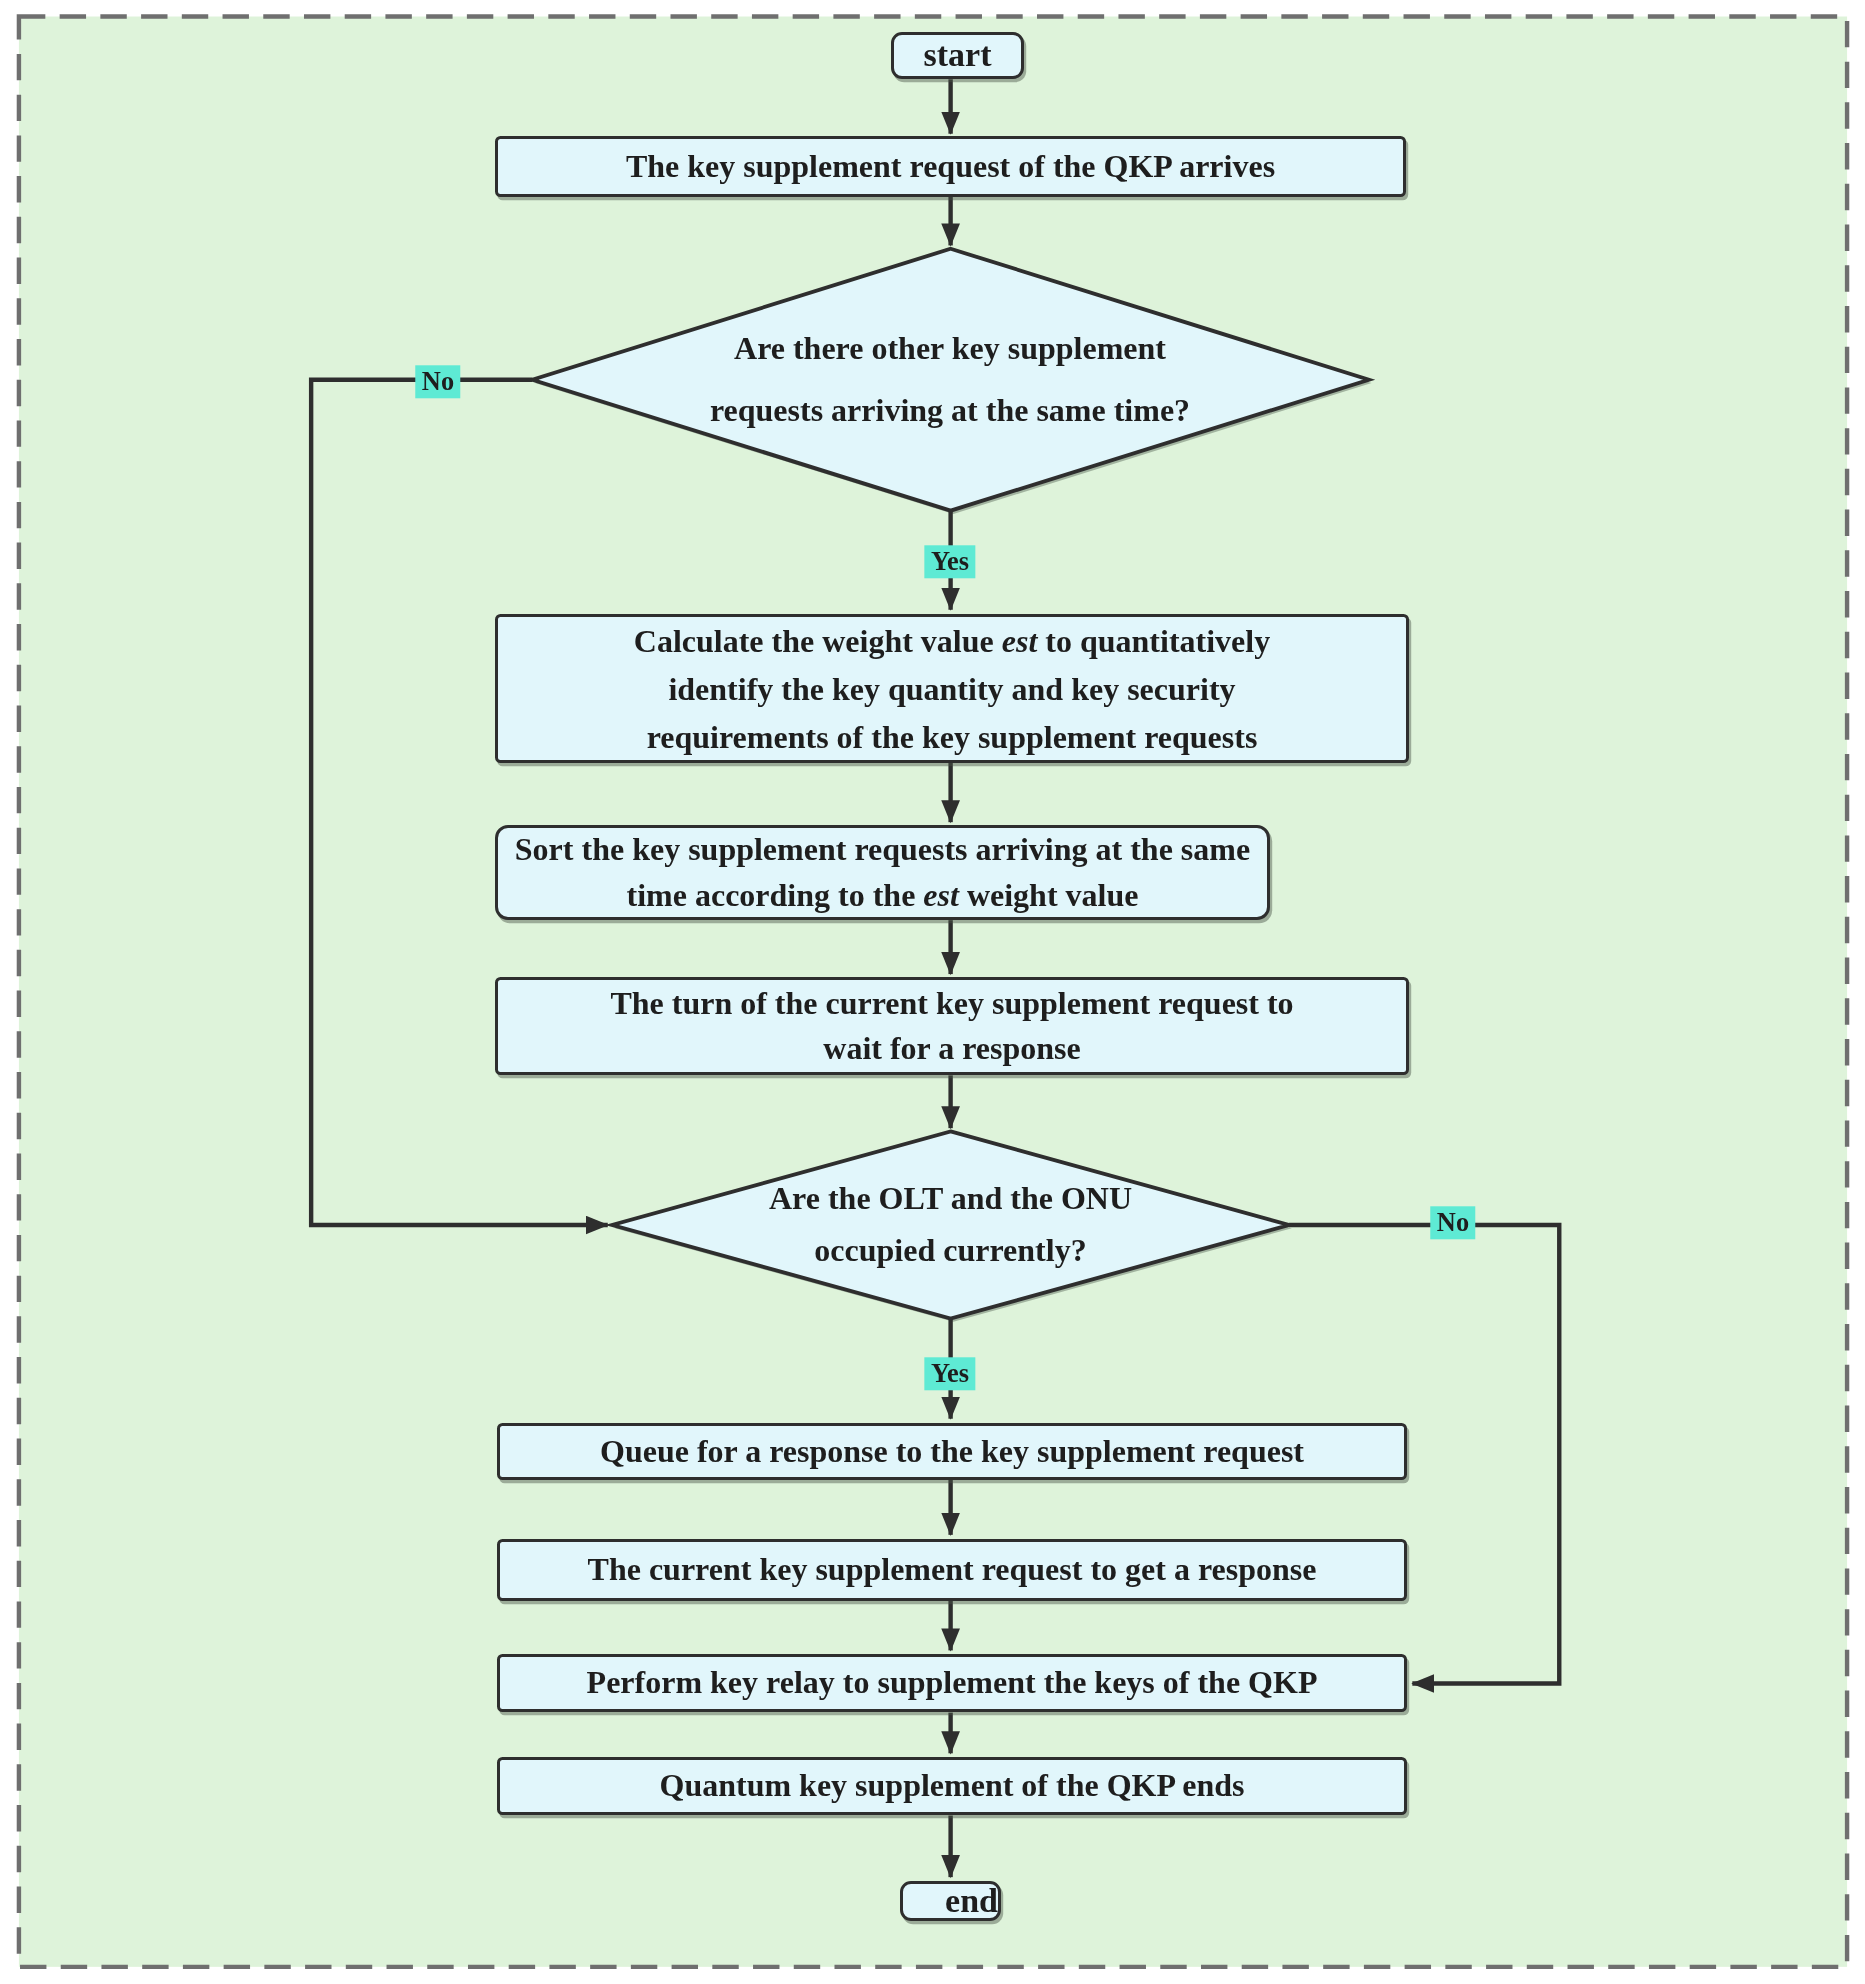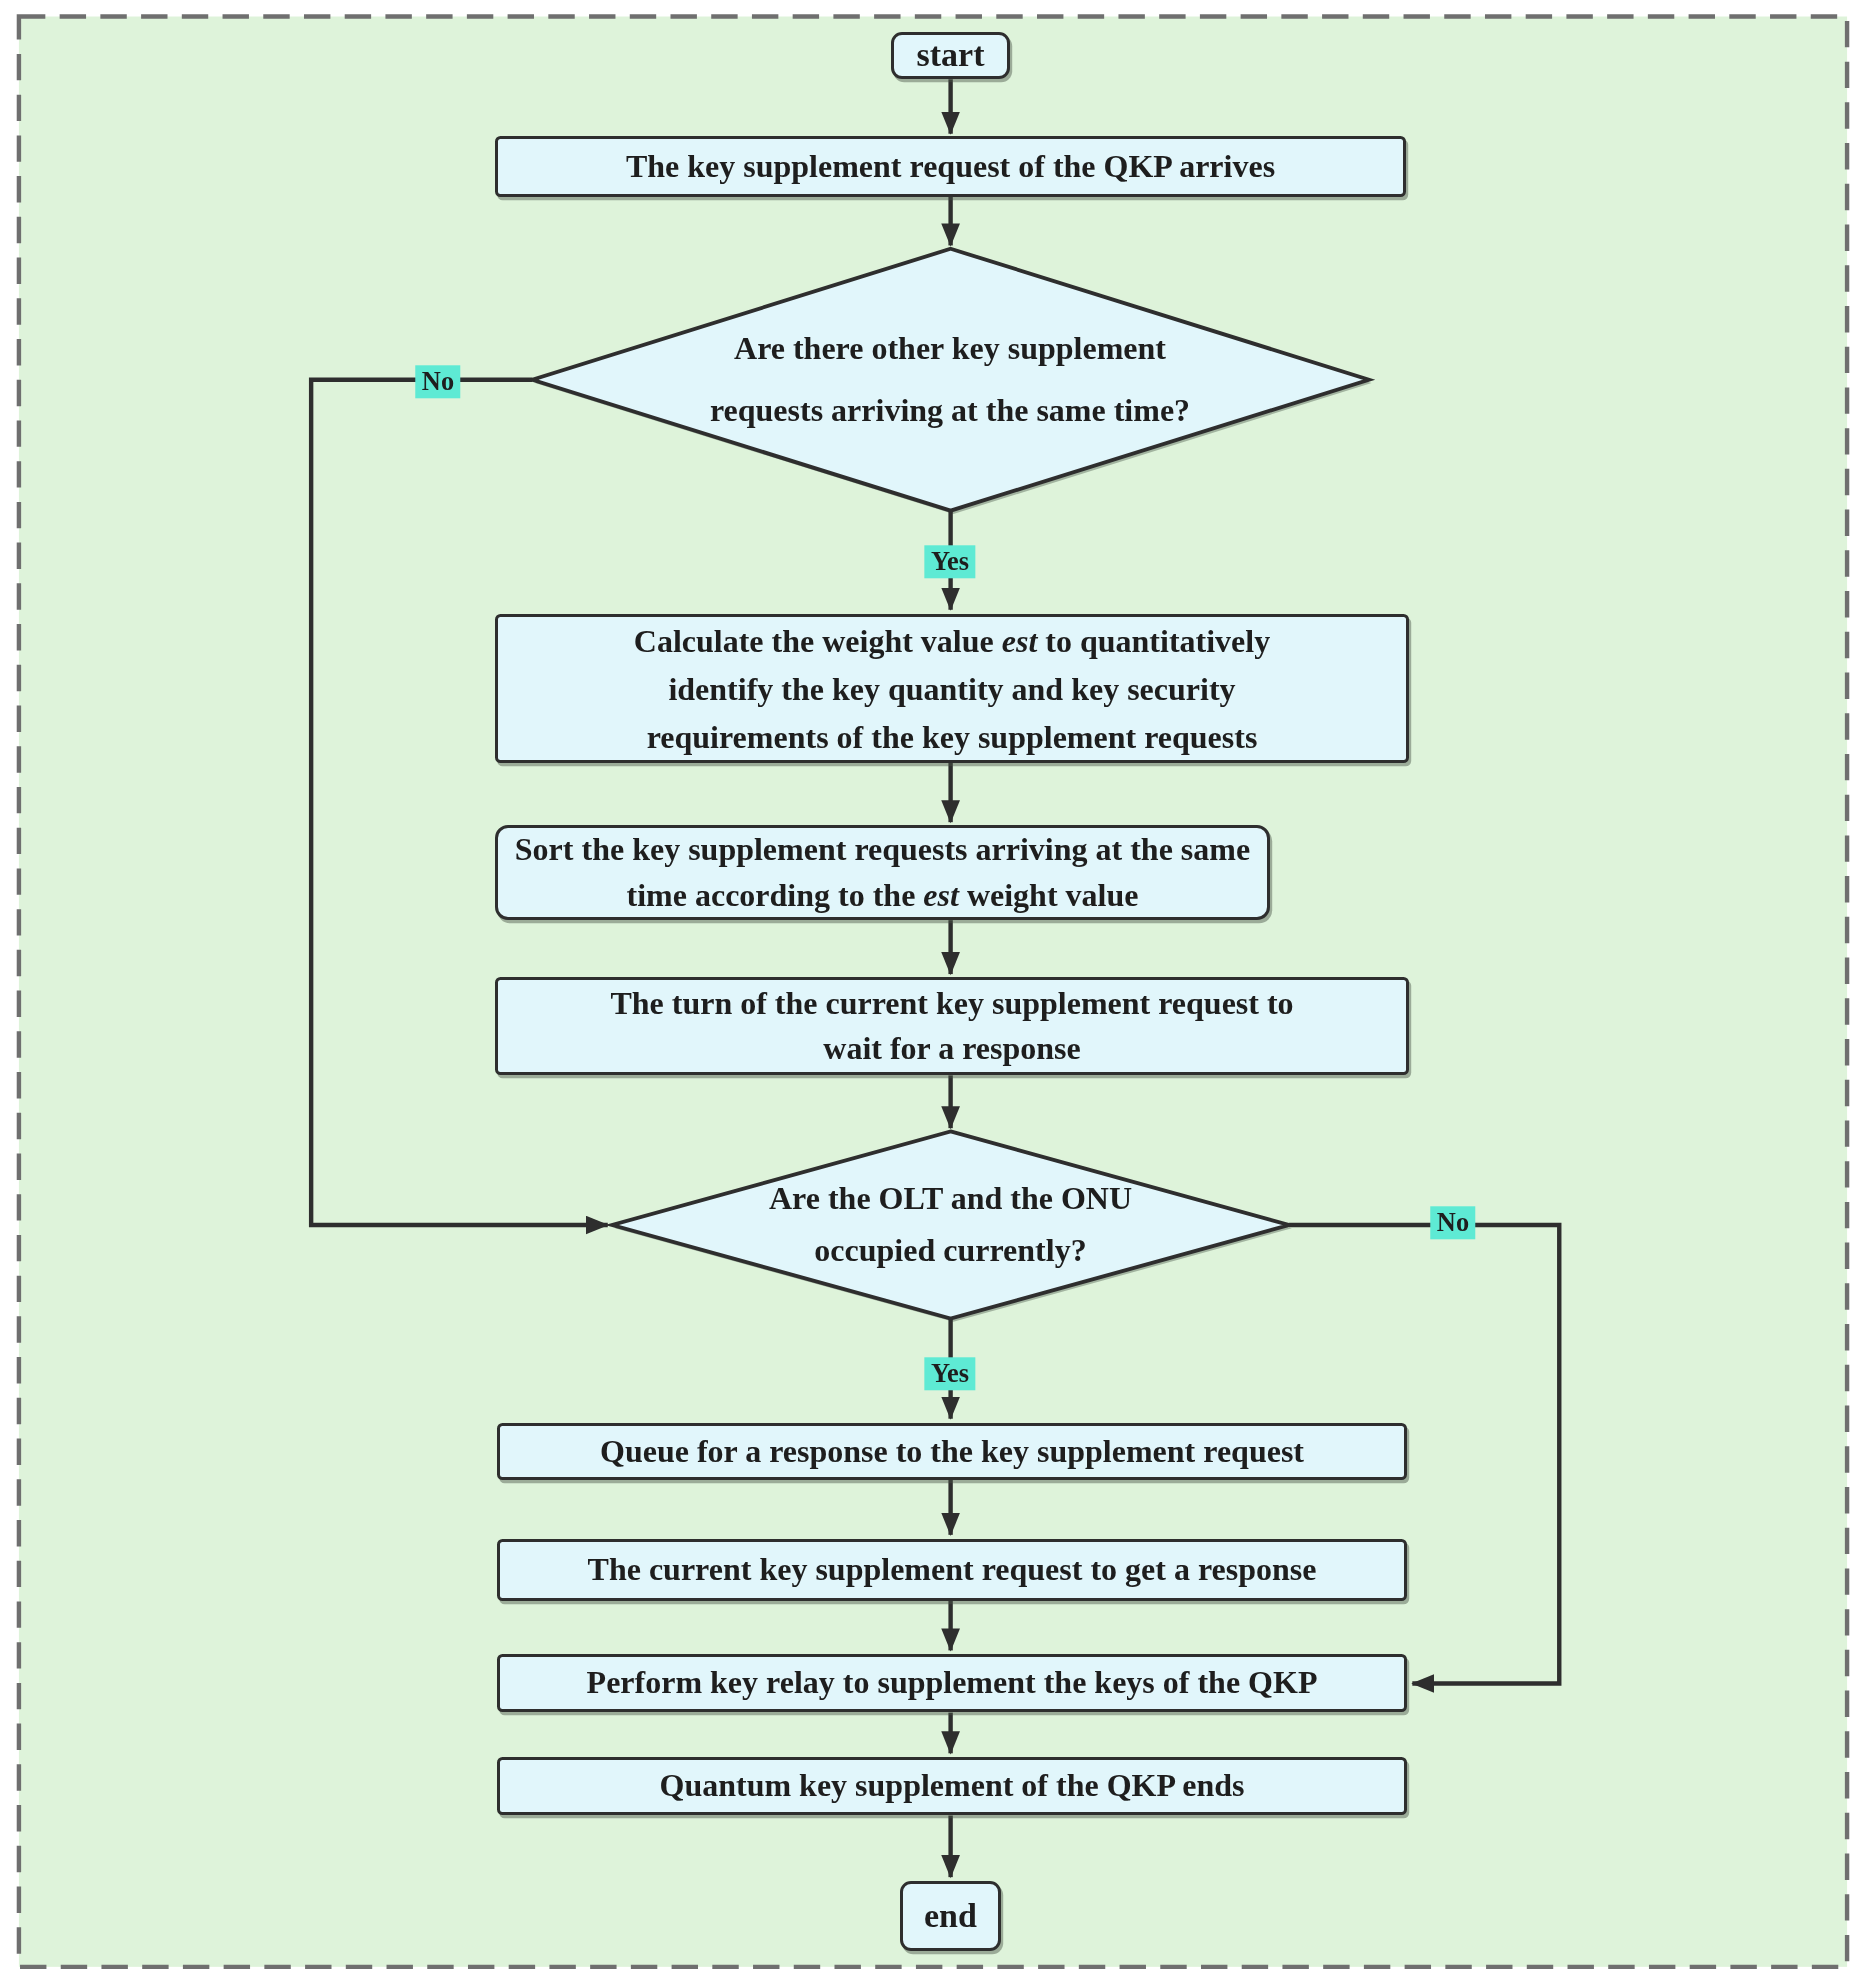--- a/index.html
+++ b/index.html
@@ -84,21 +84,21 @@
     <path d="M2342 2226 H2833 V3059 H2566" stroke="#2e2e2e" stroke-width="8" fill="none" marker-end="url(#arrow)"></path>
     <path d="M1727 2689 V2789" stroke="#2e2e2e" stroke-width="8" fill="none" marker-end="url(#arrow)"></path>
     <path d="M1727 2908 V2999" stroke="#2e2e2e" stroke-width="8" fill="none" marker-end="url(#arrow)"></path>
     <path d="M1727 3112 V3186" stroke="#2e2e2e" stroke-width="8" fill="none" marker-end="url(#arrow)"></path>
     <path d="M1727 3299 V3411" stroke="#2e2e2e" stroke-width="8" fill="none" marker-end="url(#arrow)"></path>
 
     <polygon points="1727,452 2487,690 1727,928 967,690" fill="#e1f6fb" stroke="#2e2e2e" stroke-width="7"></polygon>
     <polygon points="1727,2056 2342,2226 1727,2396 1112,2226" fill="#e1f6fb" stroke="#2e2e2e" stroke-width="7"></polygon>
   </svg>
 
-  <div class="box terminal" style="left:891px;top:32px;width:119px;height:47px;">
+  <div class="box terminal" style="left:891px;top:32px;width:133px;height:47px;">
     <span>start</span>
   </div>
 
   <div class="box" style="left:495px;top:136px;width:911px;height:61px;">
     <span>The key supplement request of the QKP arrives</span>
   </div>
 
   <div class="dtext" style="left:532px;top:249px;width:836px;height:262px;gap:10px;">
     <span>Are there other key supplement</span>
     <span>requests arriving at the same time?</span>
@@ -134,21 +134,21 @@
   </div>
 
   <div class="box" style="left:497px;top:1654px;width:910px;height:58px;">
     <span>Perform key relay to supplement the keys of the QKP</span>
   </div>
 
   <div class="box" style="left:497px;top:1757px;width:910px;height:58px;">
     <span>Quantum key supplement of the QKP ends</span>
   </div>
 
-  <div class="box terminal" style="left:900px;top:1881px;width:101px;height:70px;">
+  <div class="box terminal" style="left:900px;top:1881px;width:101px;height:40px;align-items:flex-end;">
     <span>end</span>
   </div>
 
   <div class="edge-label" style="left:438px;top:382px;">No</div>
   <div class="edge-label" style="left:950px;top:562px;">Yes</div>
   <div class="edge-label" style="left:950px;top:1374px;">Yes</div>
   <div class="edge-label" style="left:1453px;top:1223px;">No</div>
 
 </div>
 

